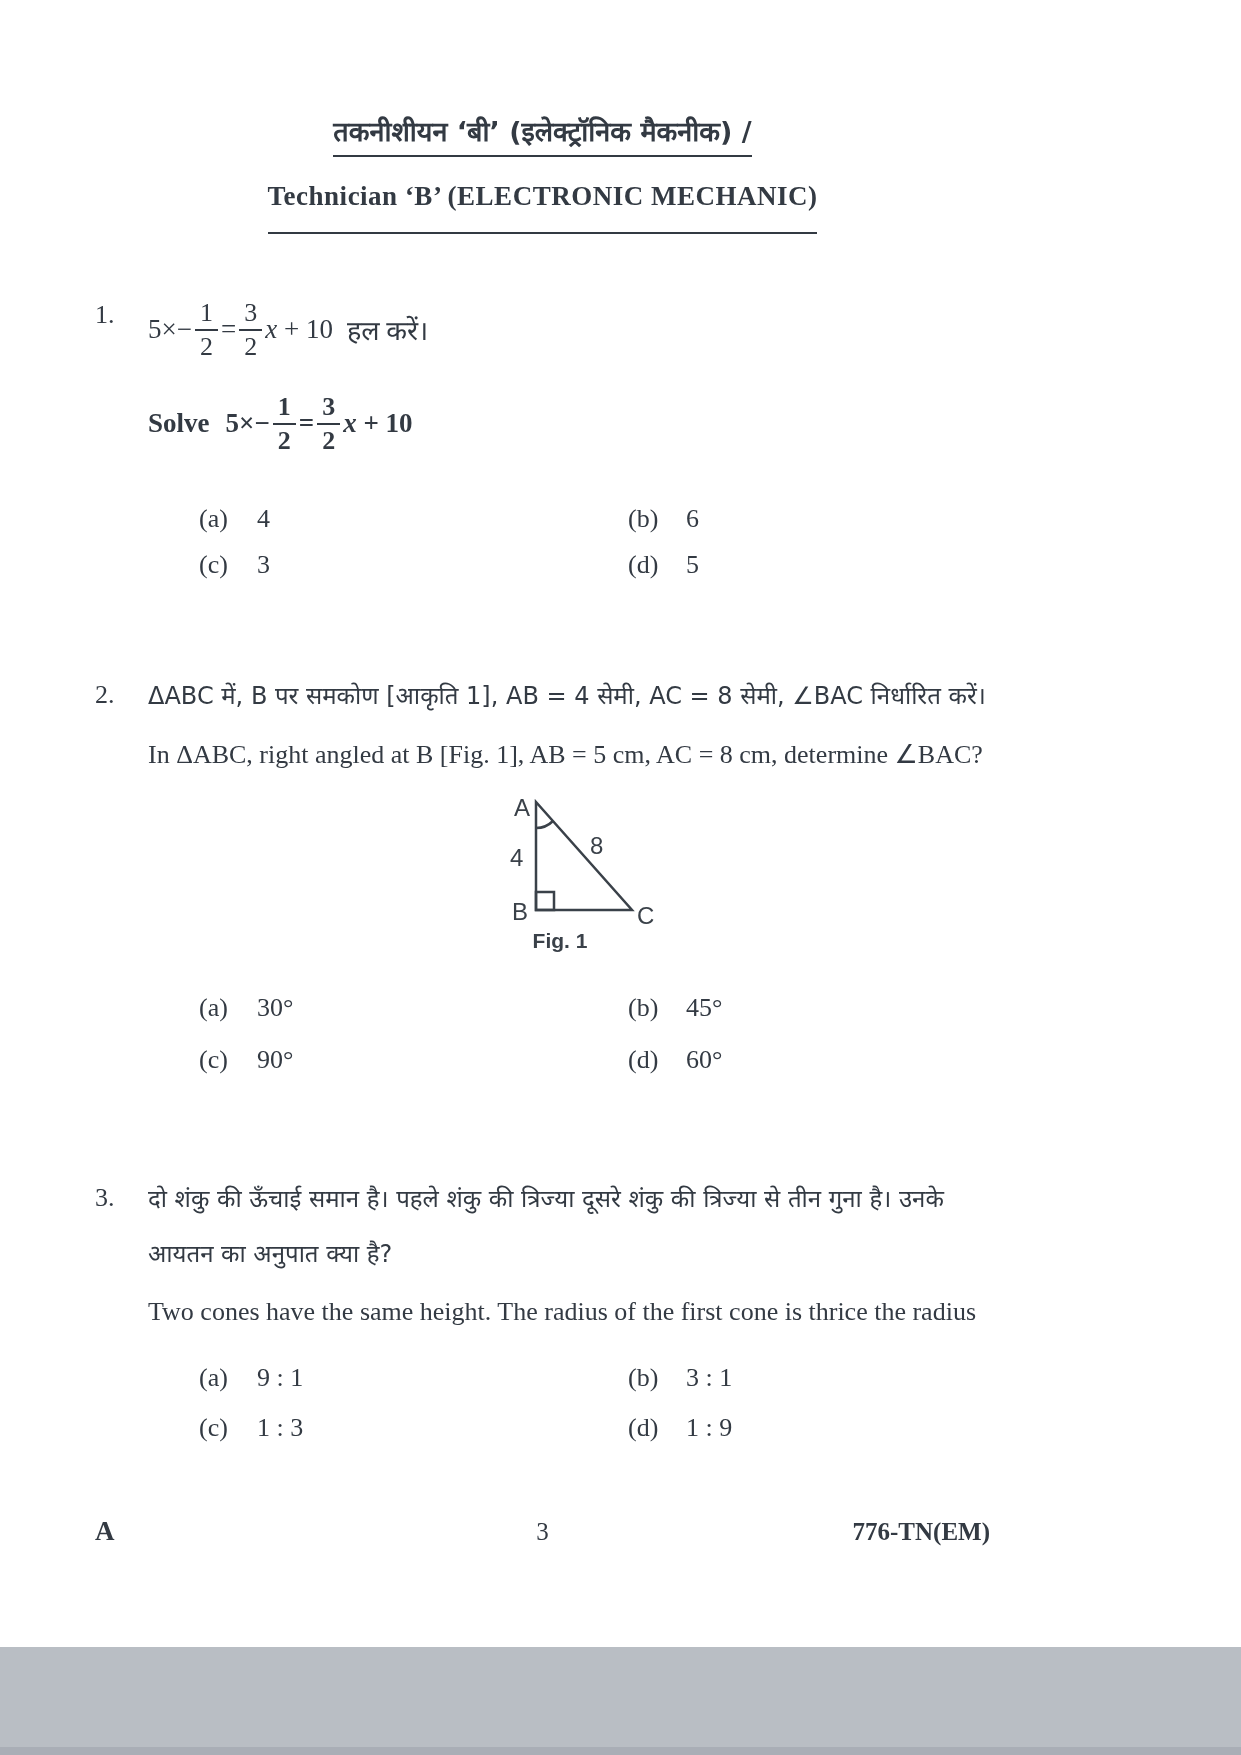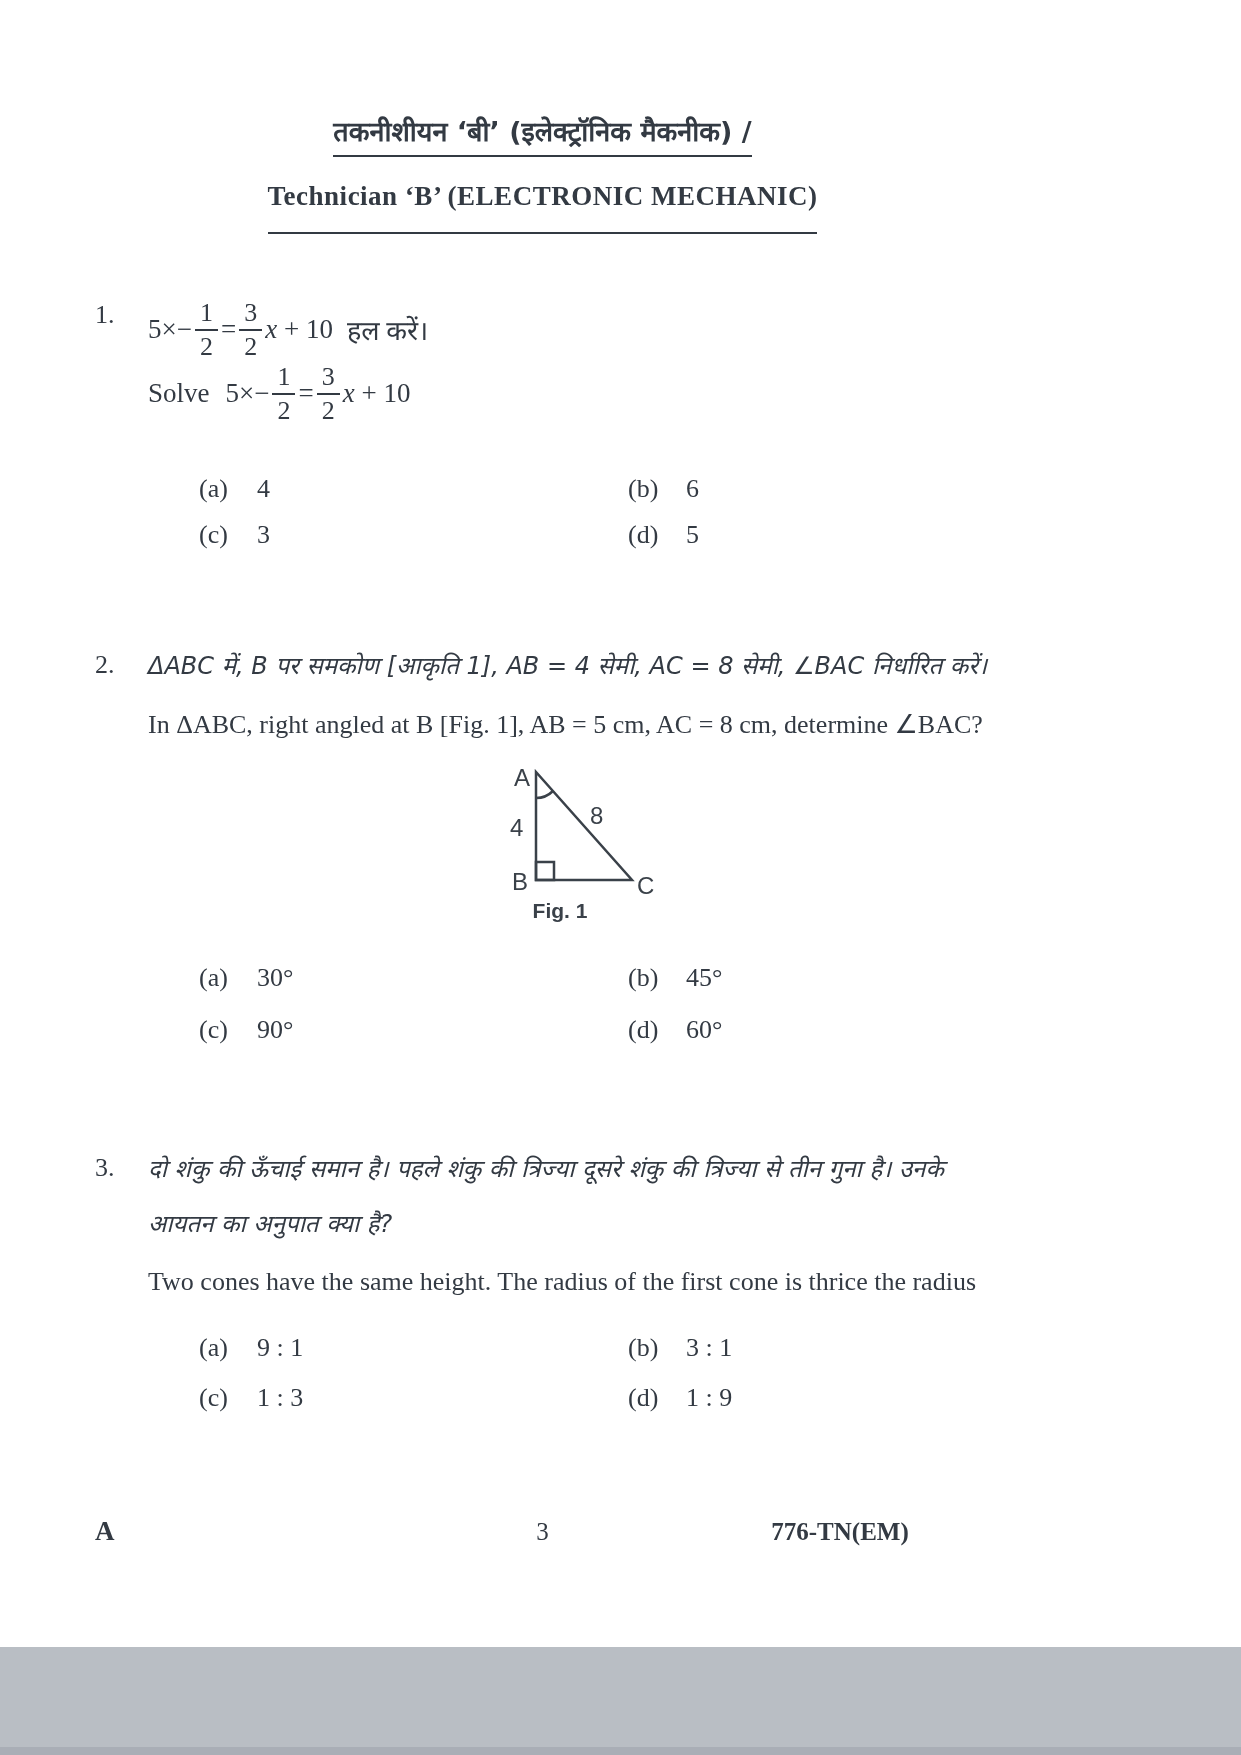--- a/index.html
+++ b/index.html
@@ -31,33 +31,33 @@
     margin-top:24px;
     font-weight:bold; font-size:27px;
     letter-spacing:0.5px;
     border-bottom:2px solid #333a43;
     padding-bottom:20px;
   }
   
   .question { display:flex; align-items:flex-start; }
   .q-num { width:53px; flex:0 0 53px; font-size:26px; padding-top:2px; }
   .q-body { flex:1; }
-  .q-line-hi { font-family:"DejaVu Sans", sans-serif; font-size:24px;font-style:italic; }
+  .q-line-hi { font-family:"DejaVu Sans", sans-serif; font-size:24px; }
   .q-line-en { font-size:26px; }
   
   .formula { display:inline-flex; align-items:center; font-size:27px; }
   .formula .piece { white-space:pre; }
   .frac {
     display:inline-flex; flex-direction:column; align-items:center;
     margin:0 3px; font-size:26px; line-height:1.15;
   }
   .frac .num { border-bottom:2px solid #333a43; padding:0 5px 1px 5px; }
   .frac .den { padding-top:1px; }
   .var { font-style:italic; }
-  .solve-row { font-size:27px; display:flex; align-items:center; }
+  .solve-row { margin-top:30px; font-size:27px; display:flex; align-items:center;font-weight:bold; }
   .solve-row .solve-word { margin-right:16px; }
   .hi-tail { font-family:Liberation Serif, serif; margin-left:14px; }
   
   .options { margin-top:48px; margin-left:51px; }
   .opt-row { display:flex; margin-top:16px; font-size:26px; }
   .opt-row:first-child { margin-top:0; }
   .opt-cell { display:flex; width:429px; }
   .opt-cell:last-child { width:auto; }
   .opt-label { width:58px; flex:0 0 58px; }
   .opt-value {}
@@ -66,21 +66,21 @@
   .fig-box { width:190px; }
   .fig-box svg { display:block; }
   
   .footer {
     position:absolute; top:1516px; left:95px; width:895px;
     display:flex; align-items:baseline;
     font-size:25px;
   }
   .footer .f-left  { width:300px; font-weight:bold; font-size:27px; }
   .footer .f-center{ width:295px; text-align:center; }
-  .footer .f-right { width:300px; text-align:center; font-weight:bold; }
+  .footer .f-right { width:300px; text-align:right; font-weight:bold; }
   
   .scan-band {
     position:absolute; left:0; bottom:8px; width:100%; height:100px;
     background:#b9bec4;
   }
   .scan-band-edge {
     position:absolute; left:0; bottom:0; width:100%; height:8px;
     background:#a9aeb6;
   }
   .spacer-q1 { margin-top:64px; }

